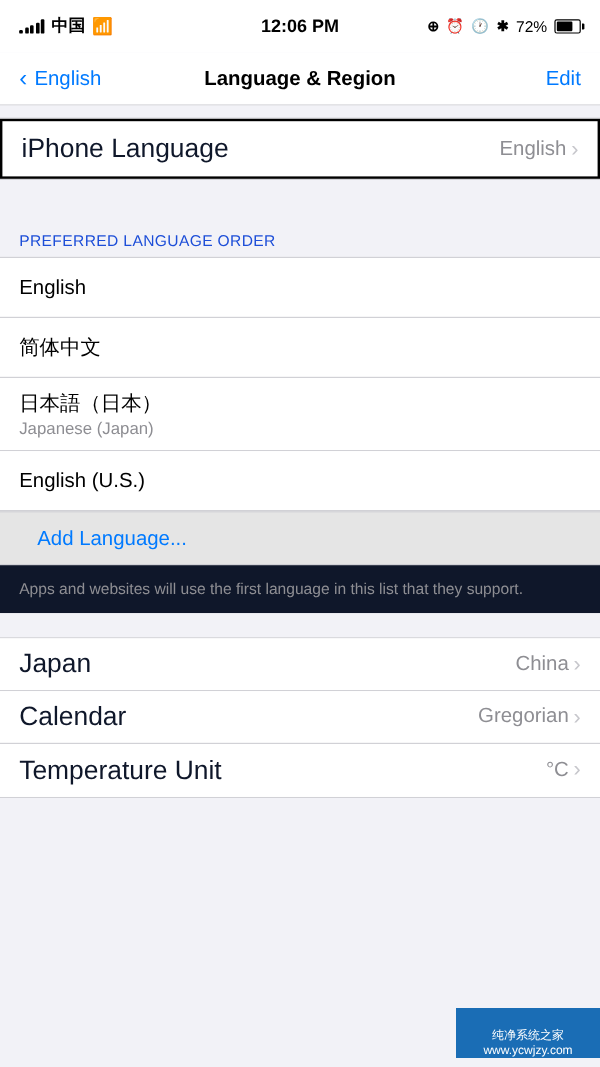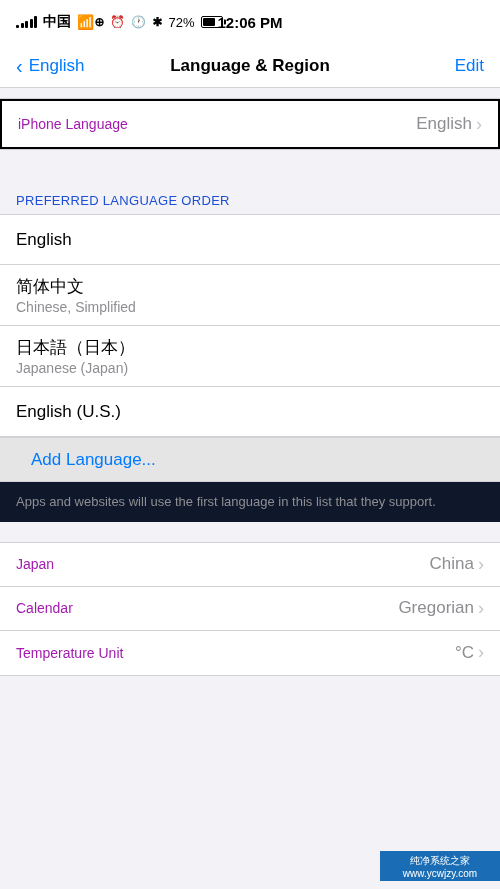--- a/index.html
+++ b/index.html
@@ -11,20 +11,21 @@
       min-height: 889px;
       overflow-x: hidden;
     }
 
     
     .status-bar {
       background: #fff;
       height: 44px;
       display: flex;
       align-items: center;
+      justify-content: space-between;
       padding: 0 16px;
       font-size: 14px;
       font-weight: 600;
     }
     .status-left {
       display: flex;
       align-items: center;
       gap: 6px;
       font-size: 14px;
       font-weight: 600;
@@ -131,22 +132,22 @@
       padding: 0 16px;
       min-height: 44px;
       border-bottom: 1px solid #d1d1d6;
       background: #fff;
     }
     .settings-row:last-child {
       border-bottom: none;
     }
 
     .row-label {
-      font-size: 14px;
-      color: #a21caf;
+      font-size: 22px;
+      color: #0f172a;
       text-align: center;
     }
     .row-value {
       display: flex;
       align-items: center;
       gap: 4px;
       color: #8e8e93;
       font-size: 17px;
     }
     .chevron-right {
@@ -217,24 +218,24 @@
       color: #8e8e93;
       line-height: 1.5;
     }
 
     
     .watermark {
       position: fixed;
       bottom: 8px;
       right: 0;
       width: 120px;
-      height: 30px;
+      height: 41px;
       background: #1a6db5;
       display: flex;
-      align-items: center;
+      align-items: flex-end;
       justify-content: center;
     }
     .watermark-text {
       color: #fff;
       font-size: 10px;
       text-align: center;
     }
 
     
     .signal-bars {
@@ -300,21 +301,20 @@
 <div class="section-gap"></div>
 <div class="section-label">PREFERRED LANGUAGE ORDER</div>
 <div class="settings-group">
 
   <div class="language-item">
     <span class="lang-primary">English</span>
   </div>
 
   <div class="language-item">
     <span class="lang-primary">简体中文</span>
-    <span class="lang-secondary">Chinese, Simplified</span>
   </div>
 
   <div class="language-item">
     <span class="lang-primary">日本語（日本）</span>
     <span class="lang-secondary">Japanese (Japan)</span>
   </div>
 
   <div class="language-item">
     <span class="lang-primary">English (U.S.)</span>
   </div>

